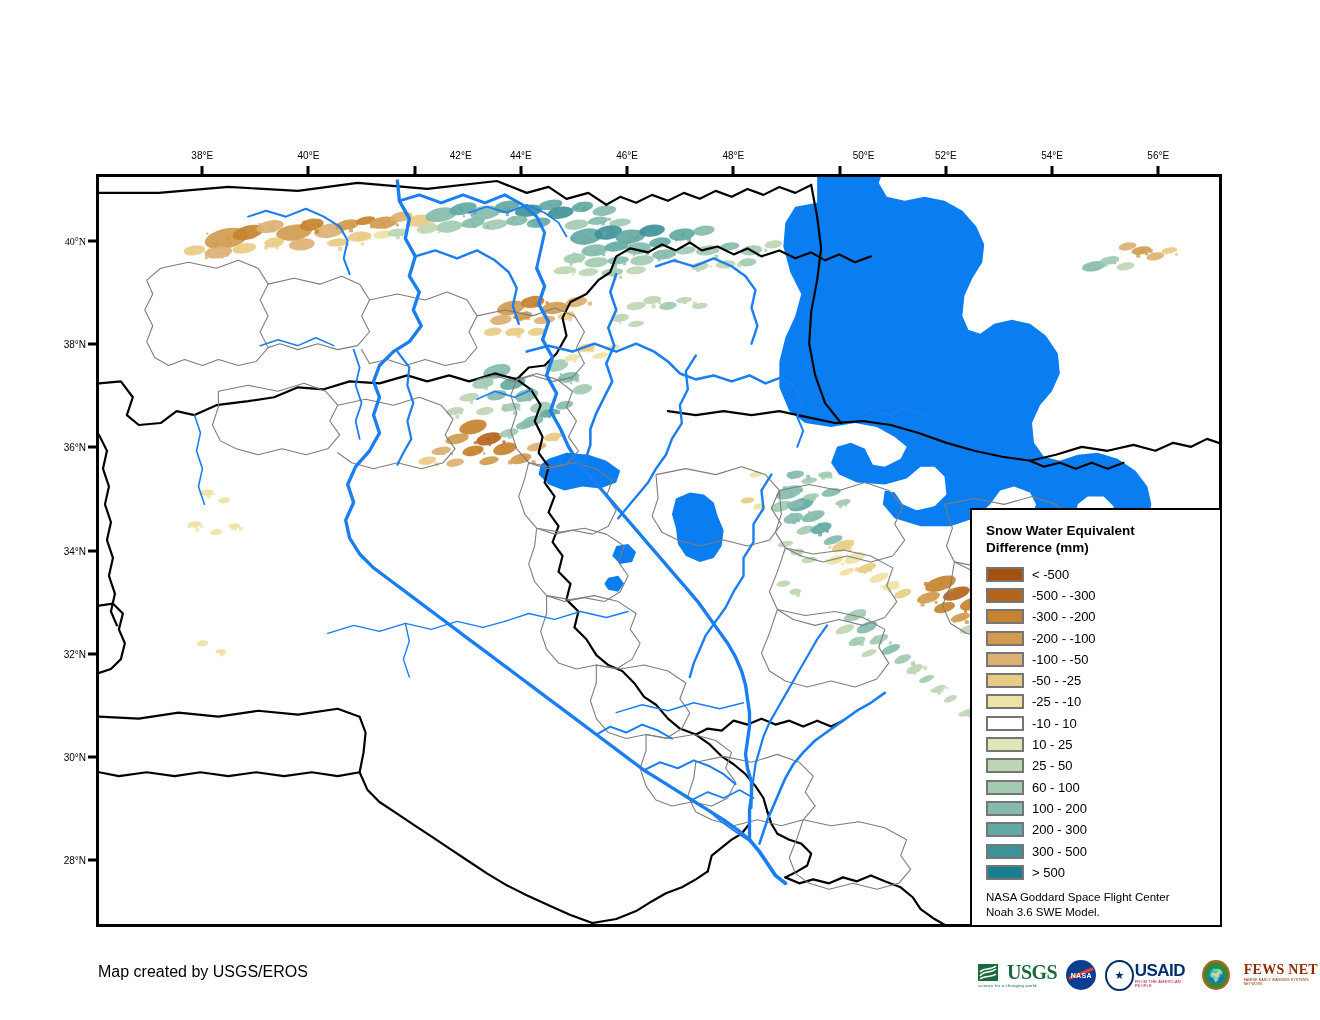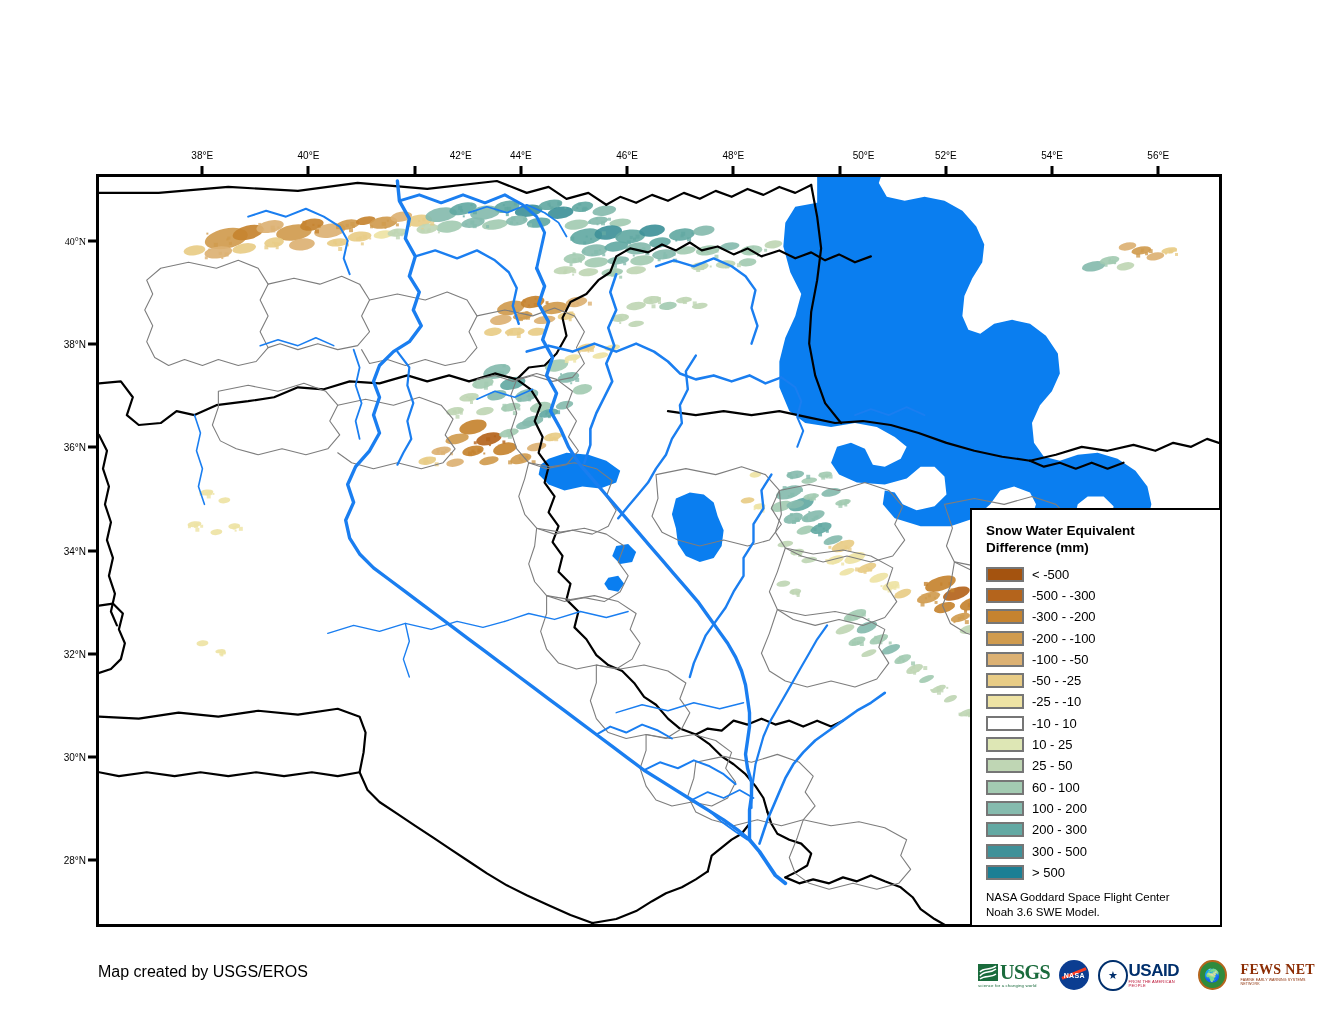--- a/index.html
+++ b/index.html
@@ -80,20 +80,21 @@
   .logo{height:30px;display:flex;align-items:center;}
 
   .logo-usgs{flex-direction:column;align-items:flex-start;justify-content:center;}
   .logo-usgs .u-main{
     display:flex;align-items:center;gap:2px;
   }
   .logo-usgs .u-word{
     font-family:"Liberation Serif", serif;
     font-weight:bold;font-size:20px;color:#1a6b3c;line-height:1;
     letter-spacing:-0.5px;
+    margin-left:7px;
   }
   .logo-usgs .u-sub{
     font-size:4.4px;color:#1a6b3c;letter-spacing:0.1px;margin-top:1px;
   }
   .nasa-ball{
     width:30px;height:30px;border-radius:50%;background:#0b3d91;
     display:flex;align-items:center;justify-content:center;
     color:#fff;font-size:7px;font-weight:bold;font-family:"Liberation Sans",sans-serif;
     position:relative;overflow:hidden;
   }

